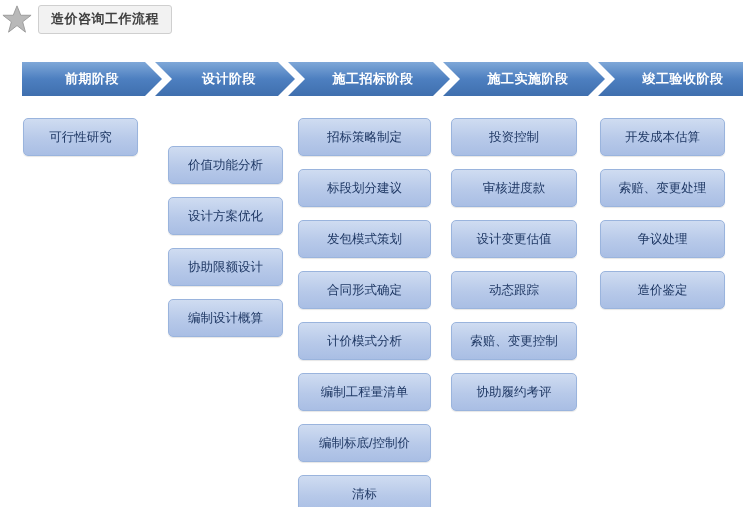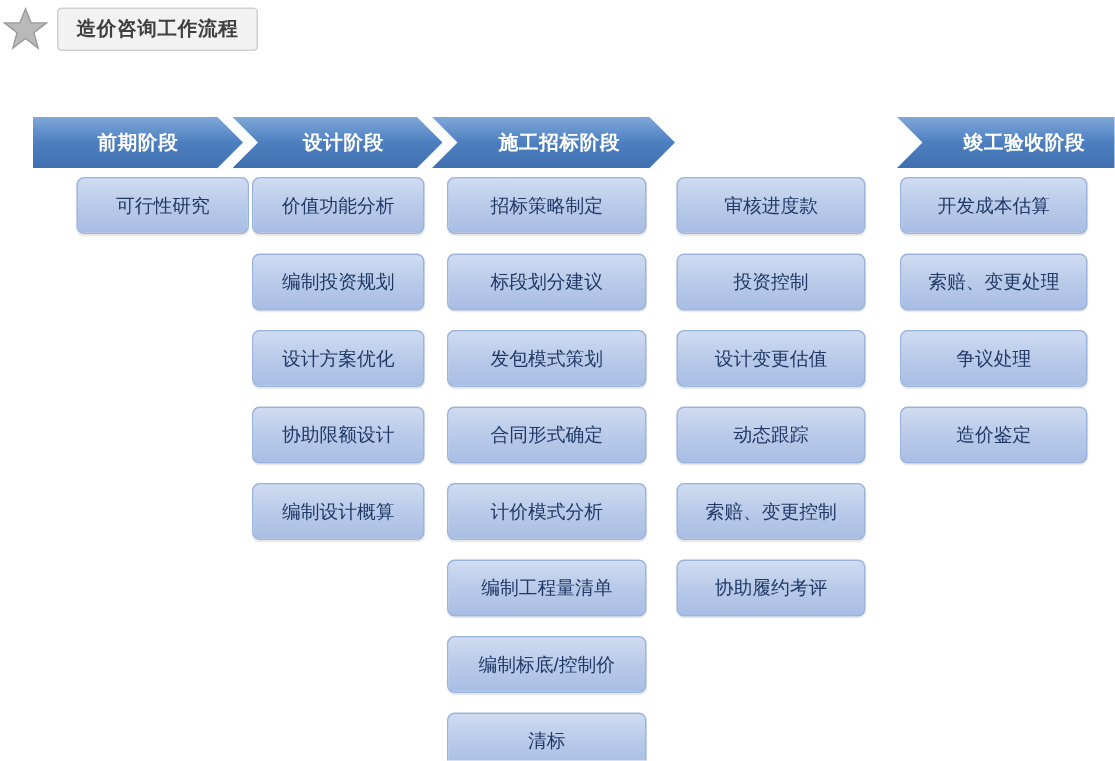--- a/index.html
+++ b/index.html
@@ -46,21 +46,21 @@
   
   .phase-band {
     position: absolute;
     left: 22px;
     top: 62px;
     width: 712px;
     height: 34px;
   }
   .phase {
     position: absolute;
-    top: 16px;
+    top: 0;
     height: 34px;
     display: flex;
     align-items: center;
     justify-content: center;
     color: #ffffff;
     font-size: 13px;
     font-weight: bold;
     letter-spacing: 0.5px;
     background: linear-gradient(to bottom, #7fa8d8 0%, #4d7fc0 50%, #3f6fae 100%);
     -webkit-clip-path: polygon(0 0, calc(100% - 17px) 0, 100% 50%, calc(100% - 17px) 100%, 0 100%, 17px 50%);
@@ -115,49 +115,51 @@
 <div class="phase-band">
   <div class="phase first" style="left: 0px; width: 140px; z-index: 10;">
     <span>前期阶段</span>
   </div>
   <div class="phase" style="left: 133px; width: 140px; z-index: 9;">
     <span>设计阶段</span>
   </div>
   <div class="phase" style="left: 266px; width: 162px; z-index: 8;">
     <span>施工招标阶段</span>
   </div>
+  <div class="phase" style="left: 421px; width: 162px; z-index: 7;">
+    <span>施工实施阶段</span>
+  </div>
   <div class="phase" style="left: 576px; width: 162px; z-index: 6;">
     <span>竣工验收阶段</span>
   </div>
 </div>
 
 <div class="columns" id="columns">
-    <div class="col" style="left: 51px; width: 115px;">
+    <div class="col" style="left: 23px; width: 115px;">
       <div class="task">可行性研究</div>
     </div>
-    <div class="col" style="left: 168px; width: 115px;">
+    <div class="col" style="left: 168px; width: 115px; margin-top: 28px;">
       <div class="task">价值功能分析</div>
-      <div class="task">编制投资规划</div>
       <div class="task">设计方案优化</div>
       <div class="task">协助限额设计</div>
       <div class="task">编制设计概算</div>
     </div>
     <div class="col" style="left: 298px; width: 133px;">
       <div class="task">招标策略制定</div>
       <div class="task">标段划分建议</div>
       <div class="task">发包模式策划</div>
       <div class="task">合同形式确定</div>
       <div class="task">计价模式分析</div>
       <div class="task">编制工程量清单</div>
       <div class="task">编制标底/控制价</div>
       <div class="task">清标</div>
     </div>
     <div class="col" style="left: 451px; width: 126px;">
+      <div class="task">投资控制</div>
       <div class="task">审核进度款</div>
-      <div class="task">投资控制</div>
       <div class="task">设计变更估值</div>
       <div class="task">动态跟踪</div>
       <div class="task">索赔、变更控制</div>
       <div class="task">协助履约考评</div>
     </div>
     <div class="col" style="left: 600px; width: 125px;">
       <div class="task">开发成本估算</div>
       <div class="task">索赔、变更处理</div>
       <div class="task">争议处理</div>
       <div class="task">造价鉴定</div>

